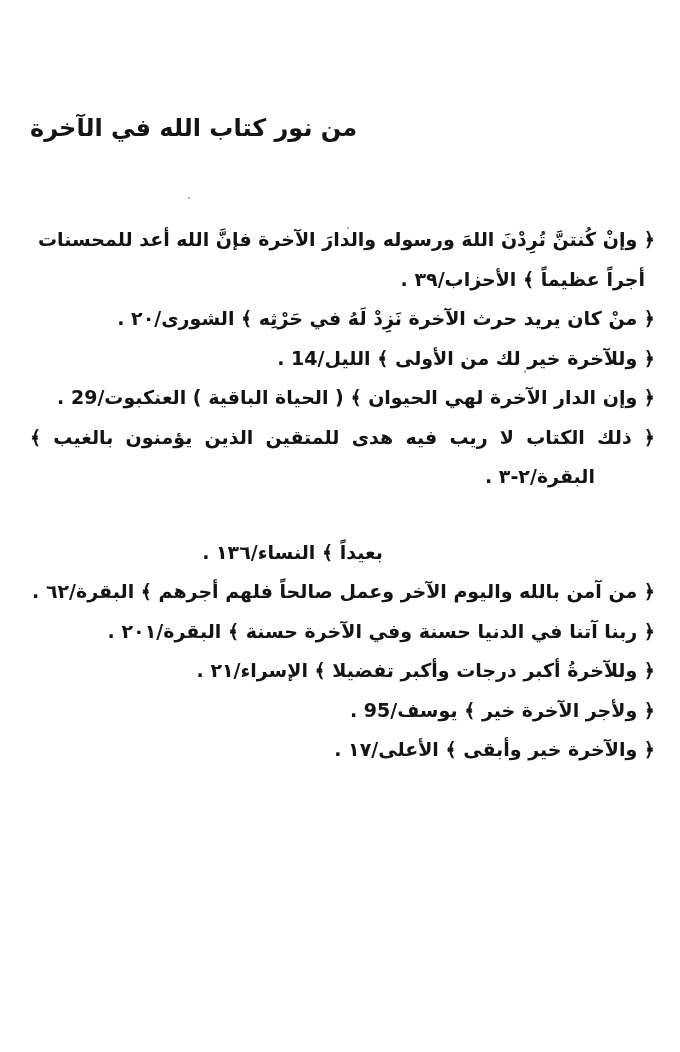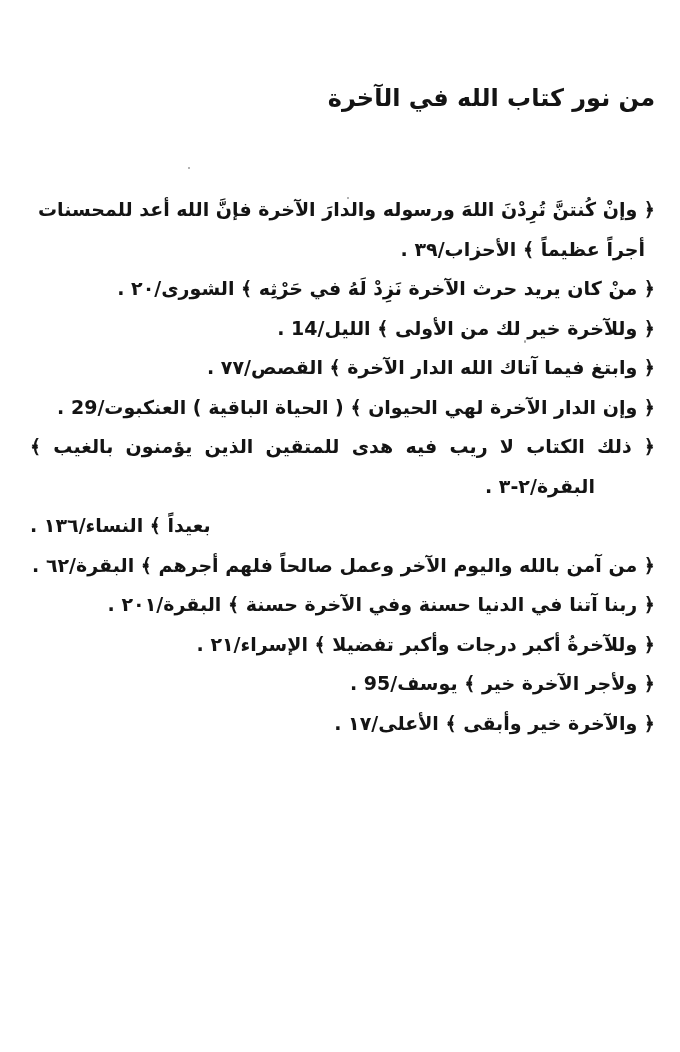--- a/index.html
+++ b/index.html
@@ -16,44 +16,44 @@
     direction: rtl;
   }
   .page {
     box-sizing: border-box;
     width: 680px;
     height: 1052px;
     padding: 0 25px 0 30px;
     position: relative;
   }
   .page-title {
-    text-align: right;
+    text-align: left;
     font-size: 24px;
     font-weight: 700;
-    margin-top: 84px;
+    margin-top: 114px;
     margin-bottom: 0;
     letter-spacing: 1px;
   }
   .content {
     margin-top: 78px;
     font-size: 19px;
     font-weight: 700;
     line-height: 39.5px;
   }
   .line { white-space: normal; }
   
   .j {
     text-align: justify;
     text-align-last: justify;
     overflow: hidden;
     white-space: nowrap;
   }
   .r1 { padding-right: 10px; }
   .r2 { padding-right: 60px; }
-  .r3 { text-align: left; padding-right: 100px; }
+  .r3 { text-align: center; padding-right: 100px; margin-top: 36px; }
   
   .c  { text-align: right; }
   
   .speck { position: absolute; background: #9a9a9a; border-radius: 50%; }
   .s1 { width: 2px; height: 2px; top: 83px;  left: 188px; }
   .s2 { width: 2px; height: 2px; top: 113px; left: 347px; }
   .s3 { width: 2px; height: 3px; top: 256px; left: 524px; }
 </style>
 </head>
 <body>
@@ -64,21 +64,20 @@
   <span class="speck s2"></span>
   <span class="speck s3"></span>
 
   <h1 class="page-title">من نور كتاب الله في الآخرة</h1>
 
   <div class="content">
     <div class="line j">﴿ وإنْ كُنتنَّ تُرِدْنَ اللهَ ورسوله والدارَ الآخرة فإنَّ الله أعد للمحسنات منكنَّ</div>
     <div class="line r1">أجراً عظيماً ﴾ الأحزاب/٣٩ .</div>
     <div class="line c">﴿ منْ كان يريد حرث الآخرة نَزِدْ لَهُ في حَرْثِه ﴾ الشورى/٢٠ .</div>
     <div class="line c">﴿ وللآخرة خير لك من الأولى ﴾ الليل/14 .</div>
-    <div class="line c">﴿ وابتغ فيما آتاك الله الدار الآخرة ﴾ القصص/٧٧ .</div>
     <div class="line c">﴿ وإن الدار الآخرة لهي الحيوان ﴾ ( الحياة الباقية ) العنكبوت/29 .</div>
     <div class="line j">﴿ ذلك الكتاب لا ريب فيه هدى للمتقين الذين يؤمنون بالغيب ﴾</div>
     <div class="line r2">البقرة/٢-٣ .</div>
     <div class="line r3">بعيداً ﴾ النساء/١٣٦ .</div>
     <div class="line c">﴿ من آمن بالله واليوم الآخر وعمل صالحاً فلهم أجرهم ﴾ البقرة/٦٢ .</div>
     <div class="line c">﴿ ربنا آتنا في الدنيا حسنة وفي الآخرة حسنة ﴾ البقرة/٢٠١ .</div>
     <div class="line c">﴿ وللآخرةُ أكبر درجات وأكبر تفضيلا ﴾ الإسراء/٢١ .</div>
     <div class="line c">﴿ ولأجر الآخرة خير ﴾ يوسف/95 .</div>
     <div class="line c">﴿ والآخرة خير وأبقى ﴾ الأعلى/١٧ .</div>
   </div>

